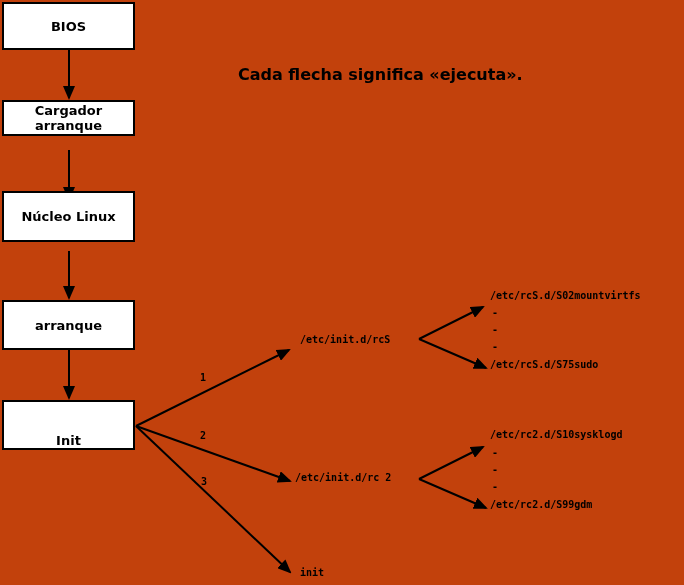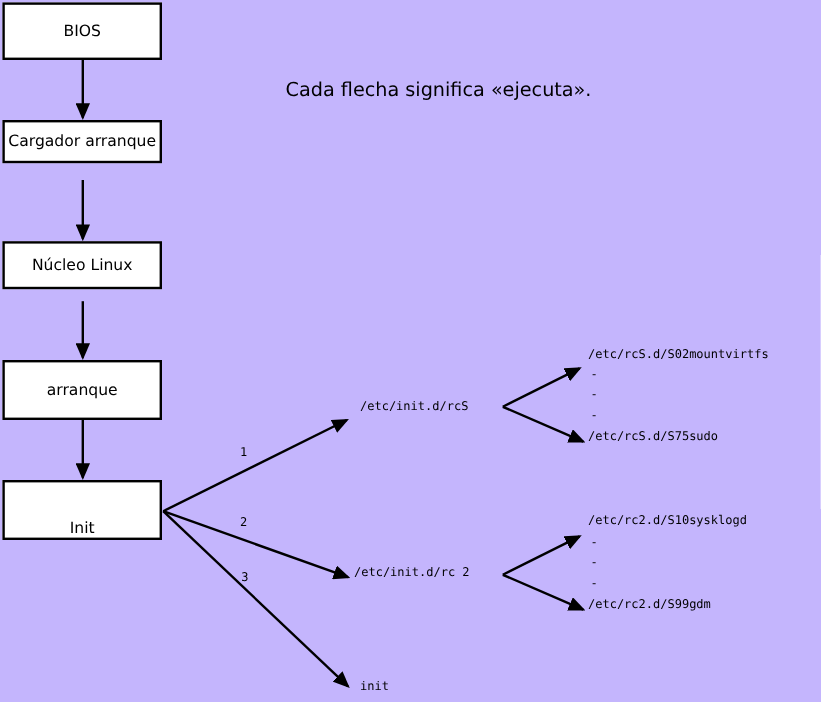--- a/index.html
+++ b/index.html
@@ -1,23 +1,24 @@
 <!DOCTYPE html>
 <html><head>
 <meta charset="utf-8">
 <style>
   html, body { margin: 0; padding: 0; background: #ffffff; }
   .canvas {
     position: relative;
     width: 684px;
     height: 585px;
-    background: #c4b5fd;
+    background: #c2410c;
     color: #000000;
     font-family: "DejaVu Sans", sans-serif;
     overflow: hidden;
+    font-weight: bold;
   }
   .arrows {
     position: absolute;
     left: 0; top: 0;
     width: 684px; height: 585px;
   }
   .box {
     position: absolute;
     left: 2px;
     width: 133px;
@@ -26,21 +27,21 @@
     background: #ffffff;
     display: flex;
     align-items: center;
     justify-content: center;
     font-size: 13px;
     line-height: 15px;
     text-align: center;
   }
   .box-bios      { top: 2px;   height: 48px; }
   .box-cargador  { top: 100px; height: 36px; }
-  .box-nucleo    { top: 201px; height: 40px; text-align: center; }
+  .box-nucleo    { top: 191px; height: 51px; text-align: center; }
   .box-initramfs { top: 300px; height: 50px; }
   .box-init      { top: 400px; height: 50px; align-items: flex-end; }
   .note {
     position: absolute;
     left: 238px;
     top: 67px;
     font-size: 16px;
     line-height: 15px;
     white-space: pre;
   }

